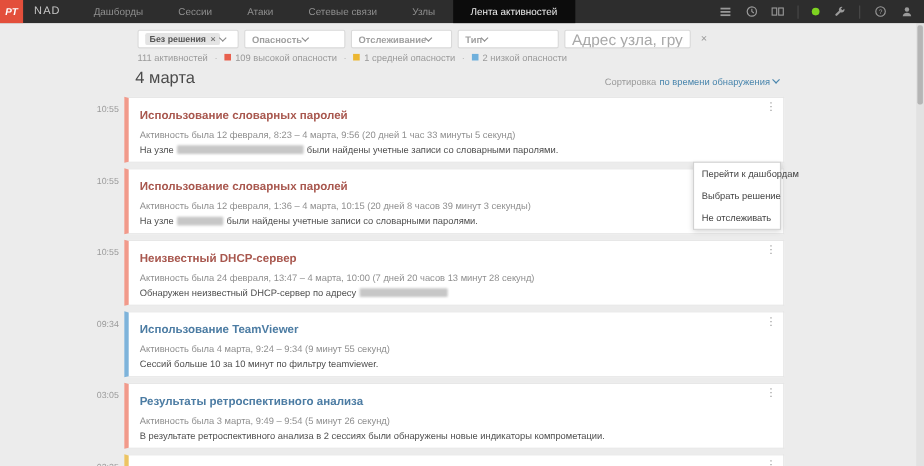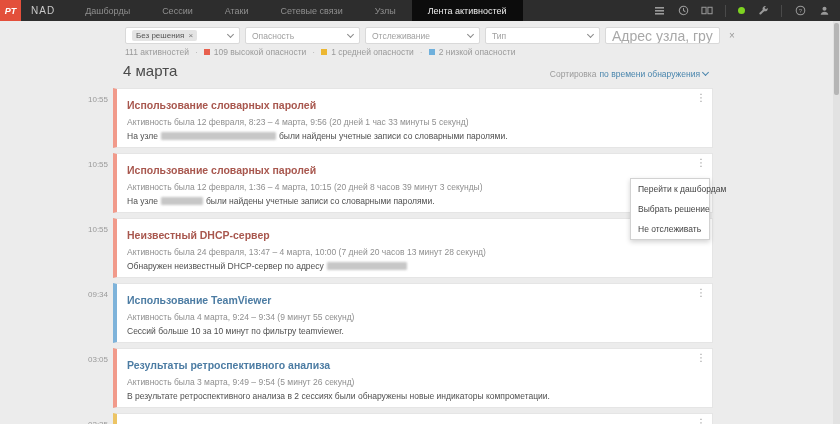--- a/index.html
+++ b/index.html
@@ -21,21 +21,21 @@
   .topbar-right { margin-left:auto; display:flex; align-items:center; gap:12px; padding-right:10px; }
   .tb-icon { width:12px; height:12px; display:flex; align-items:center; justify-content:center; }
   .tb-icon svg { display:block; }
   .tb-sep { width:1px; height:12px; background:#4a4a4a; }
   .status-dot { width:7px; height:7px; border-radius:50%; background:#7ed321; }
 
   
   .filterbar { position:absolute; left:125px; top:27px; display:flex; gap:5px; align-items:center; }
   .ctrl { background:#fff; border:1px solid #d9d9d9; border-radius:2px; height:17px;
           display:flex; align-items:center; padding:0 6px; position:relative; }
-  .dd { width:115px; justify-content:space-between; cursor:pointer; }
+  .dd { width:92px; cursor:pointer;font-weight:bold; }
   .dd-placeholder { color:#a0a0a0; font-size:8.5px; }
   .chev { width:5px; height:5px; border-right:1px solid #8a8a8a; border-bottom:1px solid #8a8a8a;
           transform:rotate(45deg); margin-top:-3px; flex:none; }
   .chip { background:#e4e4e4; border-radius:2px; font-size:8px; color:#555;
           padding:1px 4px; display:flex; align-items:center; gap:4px; }
   .chip-x { color:#777; font-size:8px; cursor:pointer; }
   .addr-input { width:115px; height:17px; border:1px solid #d9d9d9; border-radius:2px;
                 font-size:14px; padding:0 6px; color:#555; font-family:"Liberation Sans",sans-serif; }
   .addr-input::placeholder { color:#a8a8a8; }
   .clear-x { color:#9a9a9a; font-size:10px; margin-left:4px; cursor:pointer; }
@@ -65,21 +65,21 @@
   .card-title { font-size:10.5px; color:#a8574e; text-decoration:none; cursor:pointer; display:inline-block;font-weight:bold; }
   .card-meta { font-size:8.5px; color:#8f8f8f; margin-top:4px; }
   .card-desc { font-size:8.5px; color:#4f4f4f; margin-top:4px; display:flex; align-items:center; }
   .redacted { display:inline-block; height:8px; background:#c7c7c7; border-radius:1px;
               margin:0 3px; filter:blur(1px); }
   .kebab { position:absolute; right:6px; top:4px; color:#9a9a9a; font-size:10px;
            cursor:pointer; line-height:10px; }
 
   
   .ctx-menu { position:absolute; left:630px; top:147px; width:80px; background:#fff;
-              border:1px solid #d2d2d2; box-shadow:0 2px 5px rgba(0,0,0,.18); z-index:20;margin-top:31px; }
+              border:1px solid #d2d2d2; box-shadow:0 2px 5px rgba(0,0,0,.18); z-index:20; }
   .ctx-item { font-size:8.5px; color:#444; padding:5px 7px; cursor:pointer; white-space:nowrap; }
 
   
   .scrollbar { position:absolute; right:0; top:21px; width:7px; height:403px; background:#e2e2e2; }
   .scroll-thumb { position:absolute; right:1px; top:2px; width:5px; height:72px;
                   background:#b5b5b5; border-radius:2px; }
 </style>
 </head>
 <body>
 

